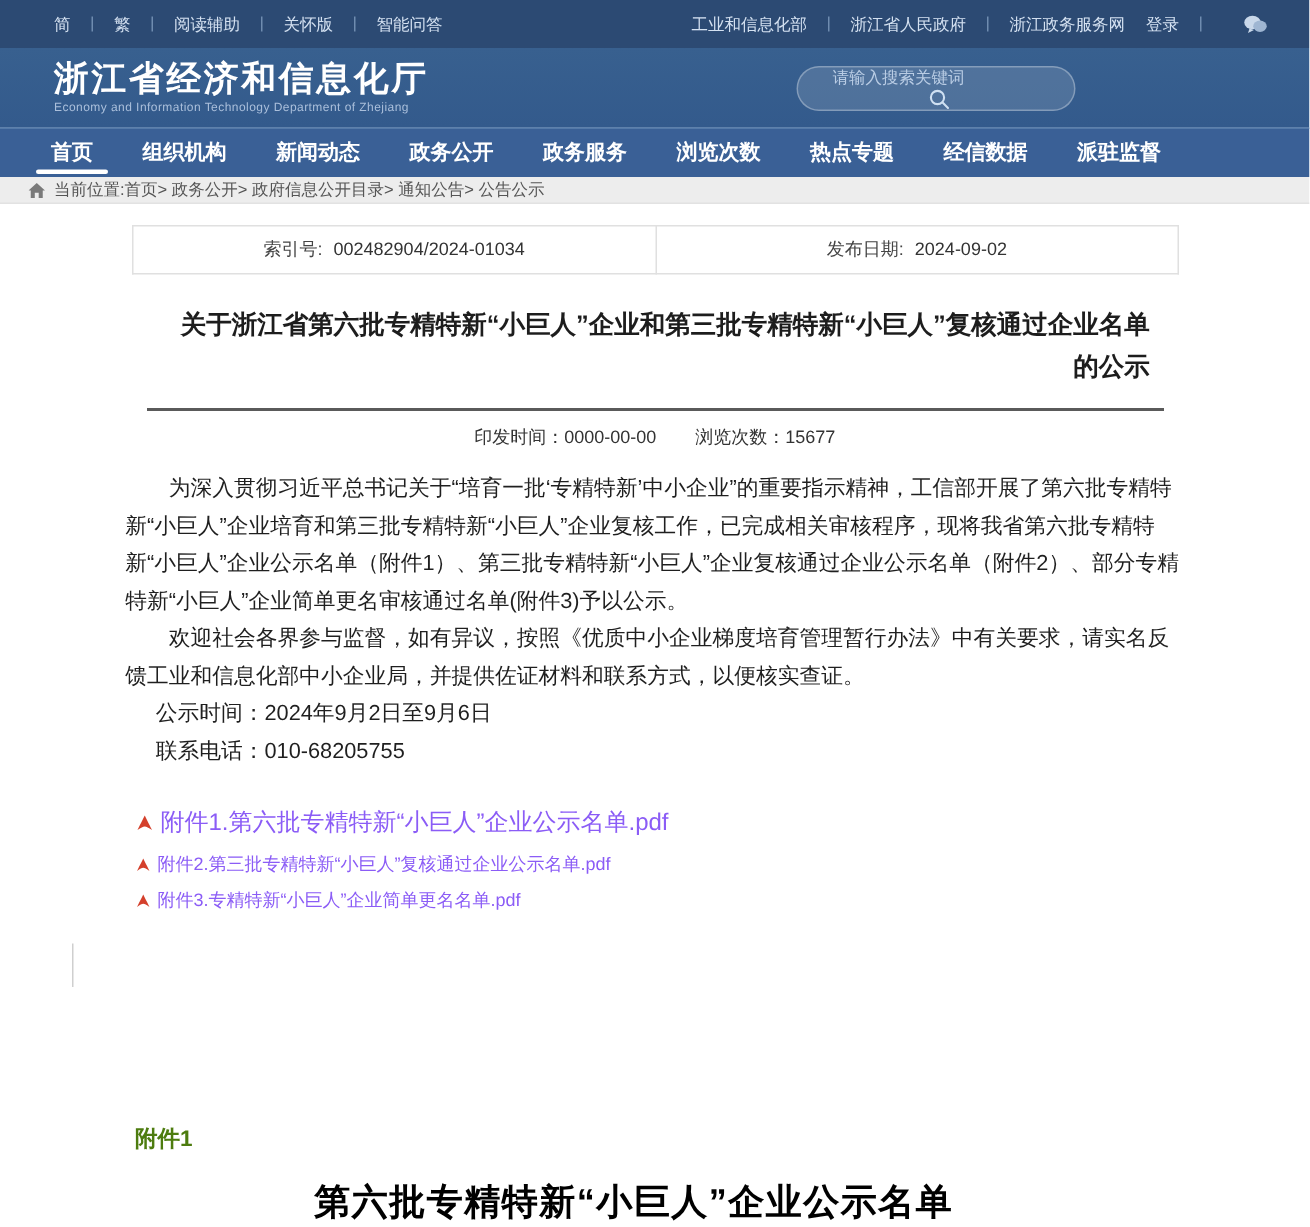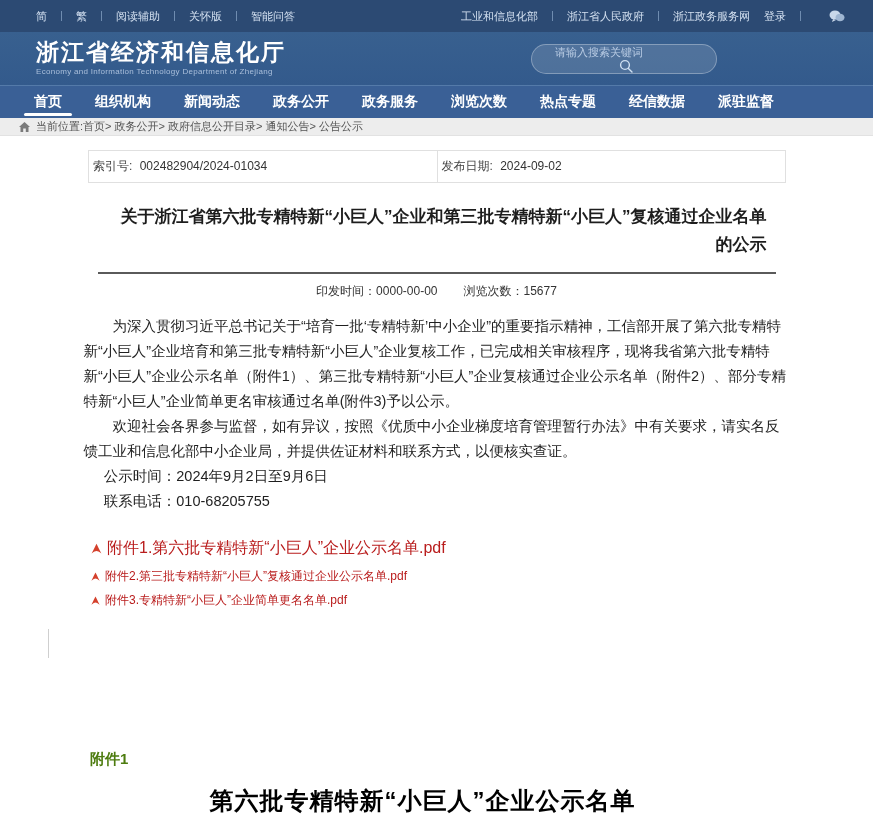--- a/index.html
+++ b/index.html
@@ -78,20 +78,21 @@
   
   .content { position:relative; width:873px; }
 
   .meta-table {
     width:698px; margin:14px 0 0 88px;
     border-collapse:collapse; font-size:12px; color:#444;
   }
   .meta-table td {
     border:1px solid #e0e0e0; padding:7px 4px; width:50%;
     background:#fff;
+    text-align:center;
   }
   .meta-label { color:#444; margin-right:4px; }
   .meta-value { color:#333; }
 
   .doc-title {
     width:660px; margin:20px auto 0; text-align:right;
     font-size:17px; font-weight:bold; color:#1d1d1d; line-height:1.65;
   }
   .title-divider {
     width:678px; margin:13px auto 0;
@@ -103,21 +104,21 @@
   .print-line .gap { display:inline-block; width:26px; }
 
   .body-text {
     width:706px; margin:14px auto 0;
     font-size:14.5px; color:#1f1f1f; line-height:1.72;
   }
   .body-text p { text-indent:2em; }
   .body-text .info-line { text-indent:1.4em; }
 
   .attachments { margin:24px 0 0 90px; }
-  .attachment { display:flex; align-items:center; margin-bottom:7px; text-decoration:none; color:#b91c1c; cursor:pointer; }
+  .attachment { display:flex; align-items:center; margin-bottom:7px; text-decoration:none; color:#8b5cf6; cursor:pointer; }
   .attachment.big { font-size:16px; font-weight:500; margin-bottom:9px; }
   .attachment.small { font-size:12px; }
   .pdf-icon { display:inline-flex; margin-right:4px; }
 
   .artifact-line {
     position:absolute; left:48px; width:1px; height:29px; background:#cfcfcf;
   }
 
   .annex-label { margin:92px 0 0 90px; font-size:15px; font-weight:bold; color:#4d7c0f; }
   .annex-title {

